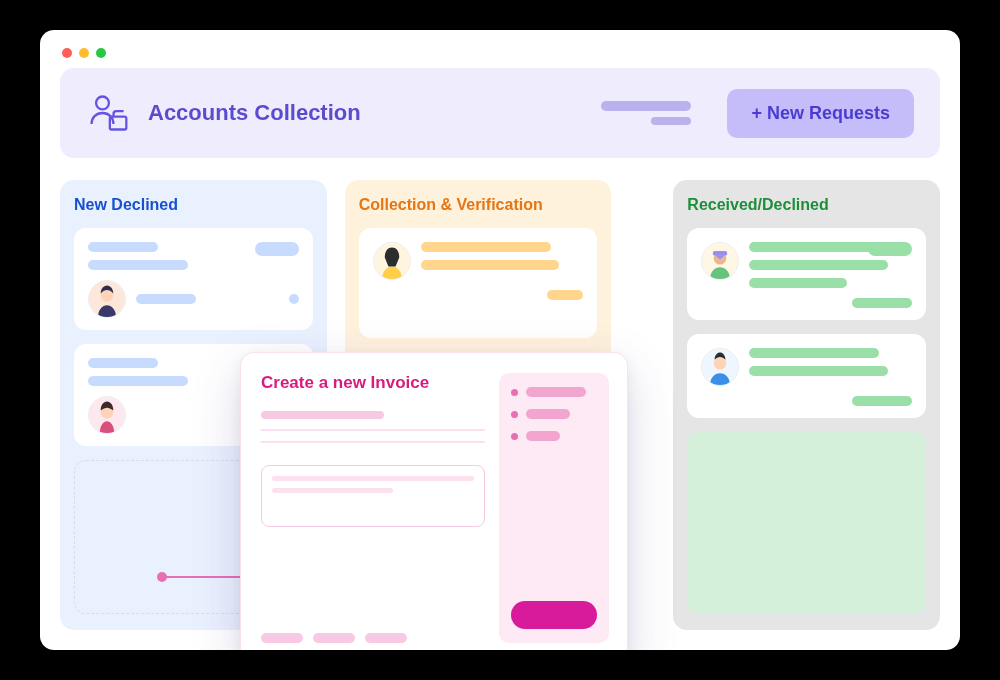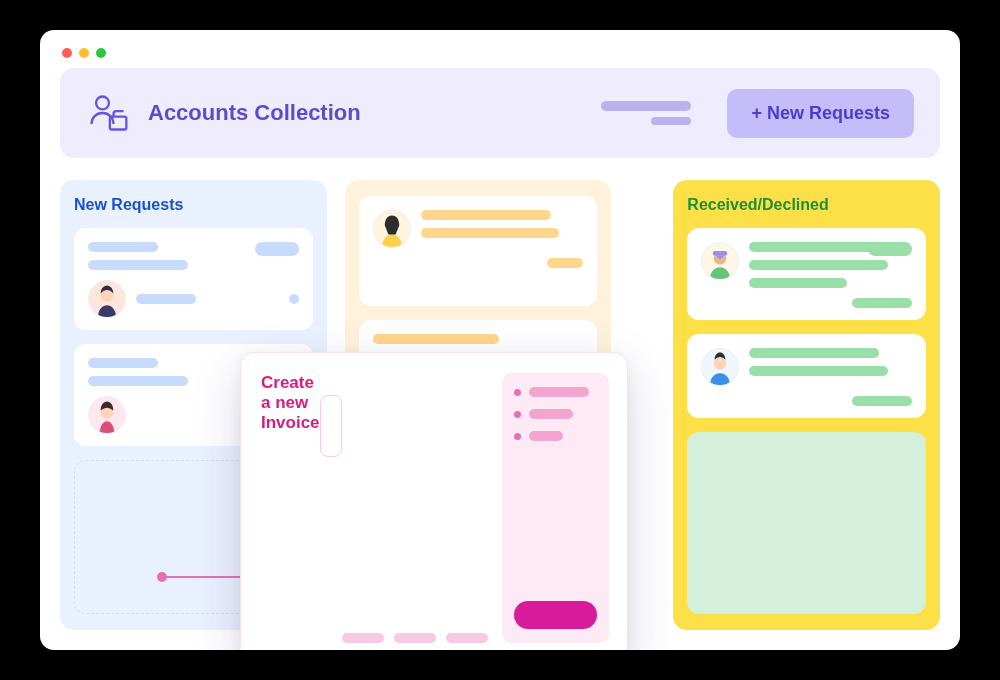--- a/index.html
+++ b/index.html
@@ -53,21 +53,21 @@
     display:flex; gap:18px; margin-top:22px;
     height: 450px;
   }
   .column {
     flex:1; border-radius:14px; padding:16px 14px;
     display:flex; flex-direction:column; gap:14px;
     position:relative;
   }
   .col-blue   { background:#eaf1fe; }
   .col-orange { background:#fff2dc; }
-  .col-green  { background:#fde047;margin-left:44px; }
+  .col-green  { background:#e5e5e5;margin-left:44px; }
   .col-title { font-size:16px; font-weight:700; }
   .col-blue   .col-title { color:#1751d0; }
   .col-orange .col-title { color:#e67512; }
   .col-green  .col-title { color:#1c8f3a; }
 
   .card {
     background:#fff; border-radius:12px; padding:14px 14px 12px 14px;
     display:flex; flex-direction:column; gap:10px; position:relative;
   }
   .card-row { display:flex; align-items:center; gap:10px; }
@@ -113,21 +113,21 @@
   .modal {
     position:absolute;
     left:200px; top:322px;
     width:388px; height:310px;
     background:#fff; border-radius:14px;
     box-shadow: 0 18px 50px rgba(60,40,120,0.18), 0 4px 14px rgba(0,0,0,0.06);
     border:1.5px solid #fbe0ef;
     padding:20px 18px 18px 20px;
     display:flex; gap:14px;
   }
-  .modal-left { flex:1; display:flex; flex-direction:row; }
+  .modal-left { flex:1; display:flex; flex-direction:column; }
   .modal-title { color:#d81b7e; font-size:17px; font-weight:600; margin-bottom:18px; }
   .modal-lines { display:flex; flex-direction:column; gap:10px; }
   .modal-lines .ml { height:8px; border-radius:5px; background:#f7c9e2; }
   .modal-lines .ml.w1 { width:55%; }
   .modal-lines .ml.full { width:100%; height:2px; background:#fbe0ef; border-radius:0; }
   .modal-textbox {
     margin-top:22px; height:62px; border:1.5px solid #f7c9e2; border-radius:8px;
     padding:10px;
   }
   .modal-textbox .ln { height:5px; background:#fbe0ef; border-radius:3px; margin-bottom:7px; }
@@ -181,21 +181,21 @@
     <div class="header-skel">
       <div class="bar1"></div>
         <div class="bar2"></div>
     </div>
     <button class="new-invoice-btn">+ New Requests</button>
   </div>
 
   <div class="board">
 
     <div class="column col-blue blue">
-      <div class="col-title">New Requests</div>
+      <div class="col-title">New Declined</div>
 
       <div class="card">
         <div class="pill-top-right skel"></div>
         <div class="card-head">
           <div class="left-lines">
             <div class="skel ll1"></div>
             <div class="skel ll2"></div>
           </div>
         </div>
         <div class="card-row">
@@ -228,20 +228,21 @@
                 <path d="M13 15c0-6 3-10 7-10s7 4 7 10c-3-2-5-3-7-3s-4 1-7 3" fill="#3b2b2b"></path>
               </svg>
           </div>
         </div>
       </div>
 
       <div class="empty-card"></div>
     </div>
 
     <div class="column col-orange orange">
+      <div class="col-title">Collection &amp; Verification</div>
 
       <div class="card" style="height:110px;">
         <div class="card-row" style="align-items:flex-start;">
           <div class="avatar">
             <svg viewBox="0 0 40 40">
                 <circle cx="20" cy="20" r="20" fill="#fff5df"></circle>
                 <circle cx="20" cy="16" r="7" fill="#ffd3b8"></circle>
                 <path d="M9 40c0-8 5-14 11-14s11 6 11 14" fill="#ffcf4a"></path>
                 <path d="M12 16c0-7 3-11 8-11s8 4 8 11l-4 10h-8l-4-10" fill="#2d2d2d"></path>
               </svg>

